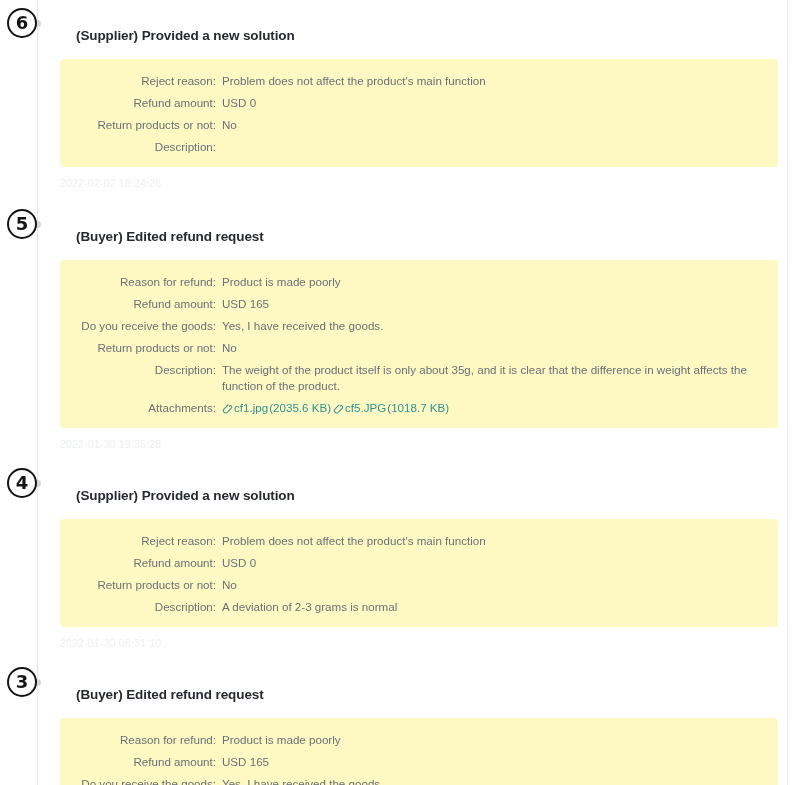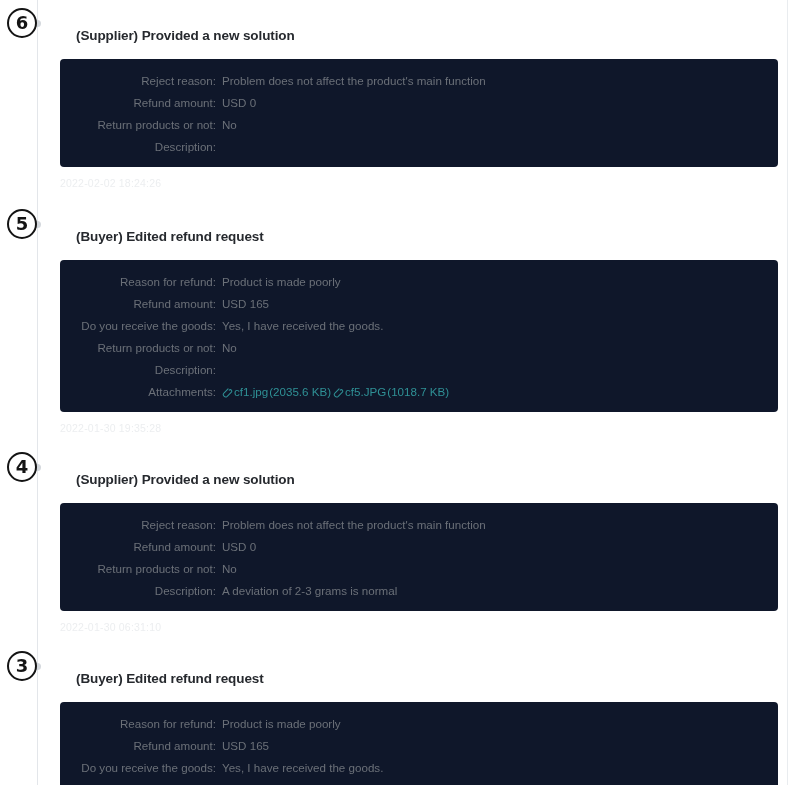--- a/index.html
+++ b/index.html
@@ -93,21 +93,21 @@
     font-weight: bold;
     color: #26292e;
     letter-spacing: -0.1px;
     margin: 16px;
     padding: 0;
     white-space: nowrap;
   }
 
   
   .detail-panel {
-    background: #0f172a;
+    background: #fef9c3;
     border-radius: 4px;
     margin-top: 9px;
     margin-right: 22px;
     padding: 14px 0 12px 0;
     box-sizing: border-box;
   }
 
   .field-row {
     display: flex;
     align-items: flex-start;
@@ -234,20 +234,21 @@
           <div class="field-row">
             <div class="field-label">Do you receive the goods:</div>
             <div class="field-value">Yes, I have received the goods.</div>
           </div>
           <div class="field-row">
             <div class="field-label">Return products or not:</div>
             <div class="field-value">No</div>
           </div>
           <div class="field-row">
             <div class="field-label">Description:</div>
+            <div class="field-value">The weight of the product itself is only about 35g, and it is clear that the difference in weight affects the function of the product.</div>
           </div>
           <div class="field-row">
             <div class="field-label">Attachments:</div>
             <div class="field-value attach-list">
               <a class="attach-item">
                 <span class="clip-icon">
                   <svg viewBox="0 0 16 16" width="11" height="11" aria-hidden="true">
                     <path d="M10.6 3.1a2.1 2.1 0 0 1 3 3l-6 6a3.4 3.4 0 0 1-4.8-4.8l6-6" fill="none" stroke="#2f9196" stroke-width="1.5" stroke-linecap="round" stroke-linejoin="round"></path>
                   </svg>
                 </span>

